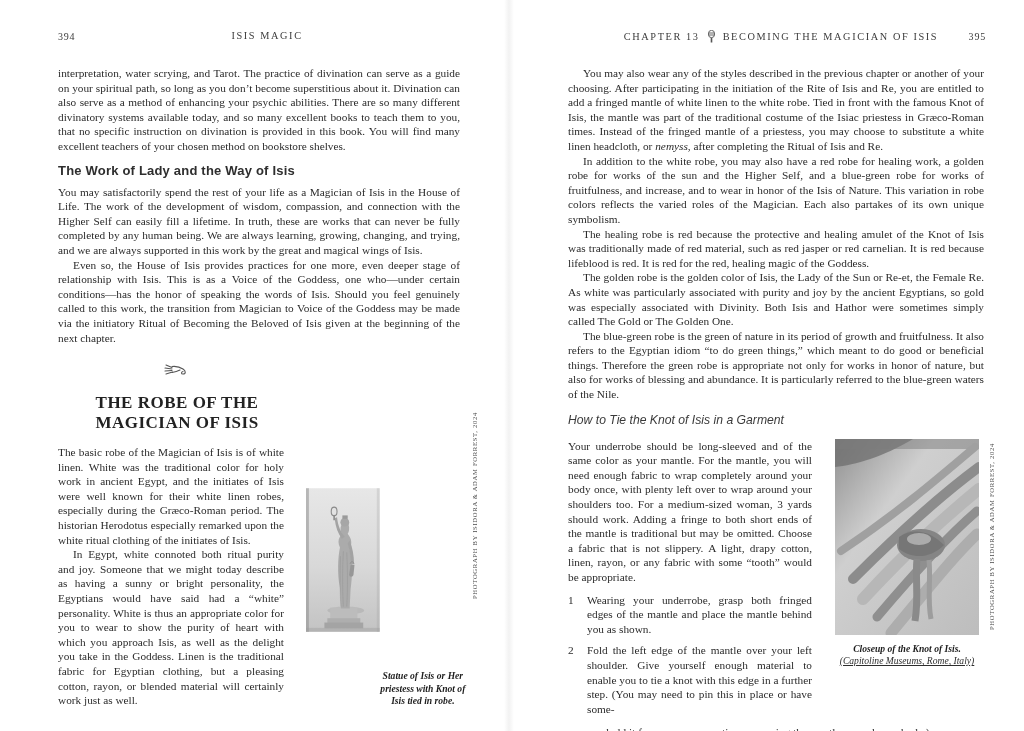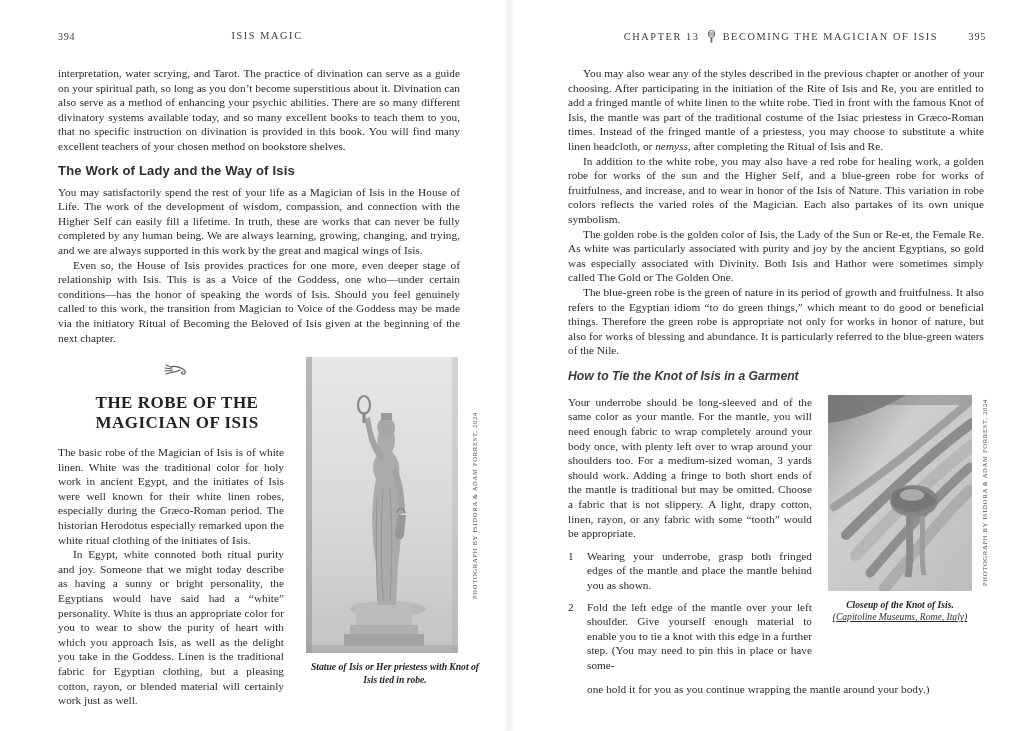--- a/index.html
+++ b/index.html
@@ -29,45 +29,45 @@
   }
   .page-left .bodytext{margin-right:16px;}
   .page-right .bodytext{margin-right:10px;}
   .indent{text-indent:15px;}
 
   .sans-head{
     font-family:"Liberation Sans",sans-serif;font-size:13px;font-weight:600;
     letter-spacing:0.2px;color:#2e2e2e;margin:9px 16px 7px 0;
   }
   .knot-head{
-    font-family:"Liberation Sans",sans-serif;font-style:italic;font-size:12.2px;font-weight:700;
+    font-family:"Liberation Sans",sans-serif;font-style:italic;font-size:12.2px;font-weight:400;
     color:#3a3a3a;margin:11px 0 9px 0;
   }
 
   .robe-row{display:flex;margin-top:12px;}
   .col-text{width:238px;margin-right:10px;flex:none;}
   .col-text .bodytext{margin-right:12px;}
   .ornament{height:20px;display:flex;justify-content:center;align-items:center;margin:2px 0 14px;}
   .robe-head{
     font-size:17px;font-weight:600;letter-spacing:0.5px;text-align:center;
     color:#222;margin:0 0 12px 0;
   }
-  .photo-col{width:160px;flex:none;display:flex;flex-direction:column;align-items:flex-start;}
+  .photo-col{width:160px;flex:none;display:flex;flex-direction:row;align-items:flex-end;}
   .photo{display:block;}
   .credit-strip{flex:none;width:16px;display:flex;align-items:center;justify-content:center;}
   .credit-strip span{
     writing-mode:vertical-rl;transform:rotate(180deg);
     font-size:6.6px;letter-spacing:0.7px;color:#4a4a4a;white-space:nowrap;
   }
   .caption{margin-top:8px;text-align:center;font-style:italic;font-size:9.6px;line-height:12.6px;color:#1e1e1e;width:178px;}
   .cap-title{font-weight:bold;}
   .cap-source{font-weight:normal;color:#2d2d2d;text-decoration:underline;}
 
   .knot-row{display:flex;margin-top:12px;}
-  .knot-col-text{width:244px;margin-right:12px;flex:none;}
+  .knot-col-text{width:244px;margin-right:19px;flex:none;}
   .knot-col-text .bodytext{margin-right:0;}
   .steps{margin-top:8px;}
   .step{display:flex;margin-bottom:7px;}
   .step-num{flex:none;width:11px;margin-right:8px;font-size:11.3px;line-height:14.6px;color:#2b2b2b;}
   .step-text{flex:1;font-size:11.3px;line-height:14.6px;text-align:justify;color:#2b2b2b;}
   .knot-photo-col{width:152px;flex:none;display:flex;flex-direction:column;align-items:center;}
   .knot-photo-col .caption{width:168px;}
   .step-cont{font-size:11.3px;line-height:14.6px;margin:2px 10px 0 19px;color:#2b2b2b;}
 </style>
 </head>
@@ -160,20 +160,21 @@
             <line x1="4.5" y1="7.7" x2="4.5" y2="12.5" stroke-width="1.6"></line>
           </g>
         </svg>
         <span>BECOMING THE MAGICIAN OF ISIS</span>
       </span>
       <span class="folio folio-right">395</span>
     </div>
 
     <p class="bodytext indent"><span>You may also wear any of the styles described in the previous chapter or another of your choosing. After participating in the initiation of the Rite of Isis and Re, you are entitled to add a fringed mantle of white linen to the white robe. Tied in front with the famous Knot of Isis, the mantle was part of the traditional costume of the Isiac priestess in Græco-Roman times. Instead of the fringed mantle of a priestess, you may choose to substitute a white linen headcloth, or </span><i>nemyss</i><span>, after completing the Ritual of Isis and Re.</span></p>
     <p class="bodytext indent">In addition to the white robe, you may also have a red robe for healing work, a golden robe for works of the sun and the Higher Self, and a blue-green robe for works of fruitfulness, and increase, and to wear in honor of the Isis of Nature. This variation in robe colors reflects the varied roles of the Magician. Each also partakes of its own unique symbolism.</p>
+    <p class="bodytext indent">The healing robe is red because the protective and healing amulet of the Knot of Isis was traditionally made of red material, such as red jasper or red carnelian. It is red because lifeblood is red. It is red for the red, healing magic of the Goddess.</p>
     <p class="bodytext indent">The golden robe is the golden color of Isis, the Lady of the Sun or Re-et, the Female Re. As white was particularly associated with purity and joy by the ancient Egyptians, so gold was especially associated with Divinity. Both Isis and Hathor were sometimes simply called The Gold or The Golden One.</p>
     <p class="bodytext indent">The blue-green robe is the green of nature in its period of growth and fruitfulness. It also refers to the Egyptian idiom “to do green things,” which meant to do good or beneficial things. Therefore the green robe is appropriate not only for works in honor of nature, but also for works of blessing and abundance. It is particularly referred to the blue-green waters of the Nile.</p>
 
     <h3 class="knot-head">How to Tie the Knot of Isis in a Garment</h3>
 
     <div class="knot-row">
       <div class="knot-col-text">
         <p class="bodytext">Your underrobe should be long-sleeved and of the same color as your mantle. For the mantle, you will need enough fabric to wrap completely around your body once, with plenty left over to wrap around your shoulders too. For a medium-sized woman, 3 yards should work. Adding a fringe to both short ends of the mantle is traditional but may be omitted. Choose a fabric that is not slippery. A light, drapy cotton, linen, rayon, or any fabric with some “tooth” would be appropriate.</p>
         <div class="steps">
           <div class="step">

